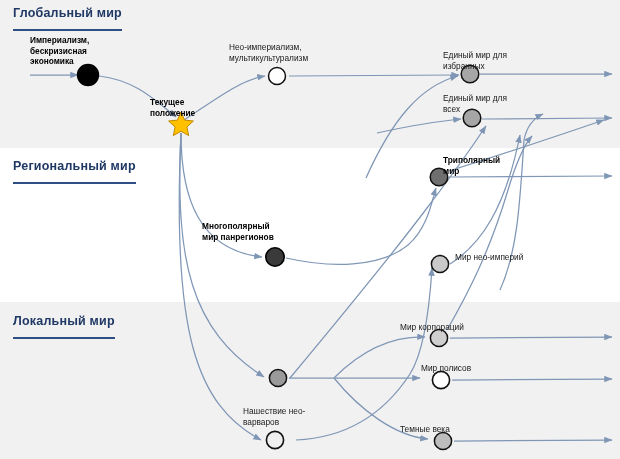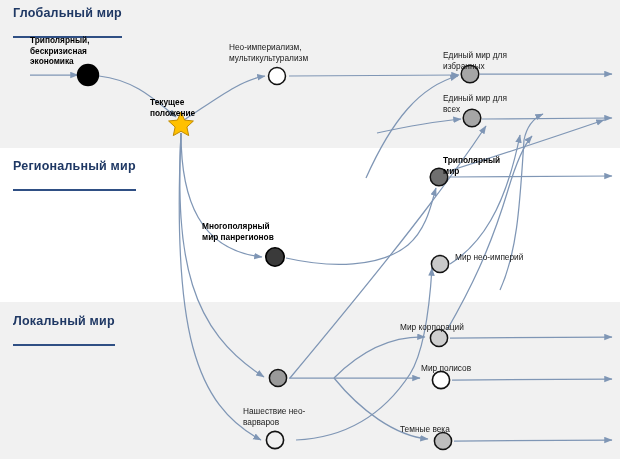--- a/index.html
+++ b/index.html
@@ -5,21 +5,21 @@
   html,body{margin:0;padding:0;background:#ffffff;}
   body{width:620px;height:459px;overflow:hidden;
        font-family:"Liberation Sans","DejaVu Sans",sans-serif;}
   #stage{position:relative;width:620px;height:459px;background:#ffffff;}
   .band{position:absolute;left:0;width:620px;background:#f1f1f1;}
   #band-global{top:0px;height:148px;}
   #band-local{top:302px;height:157px;}
   svg#wires{position:absolute;left:0;top:0;width:620px;height:459px;}
   .bandlabel{position:absolute;font-weight:bold;color:#1f3864;
              font-size:12.5px;letter-spacing:.2px;
-             border-bottom:2px solid #2f4f84;padding-bottom:16px;
+             border-bottom:2px solid #2f4f84;padding-bottom:9px;
              white-space:nowrap;}
   #lbl-global{left:13px;top:6px;}
   #lbl-regional{left:13px;top:159px;}
   #lbl-local{left:13px;top:314px;}
   .nlabel{position:absolute;font-size:8.3px;color:#1a1a1a;line-height:10.5px;
           white-space:pre;}
   .nlabel.b{font-weight:bold;color:#000;}
 </style>
 </head>
 <body>
@@ -77,21 +77,21 @@
       <circle cx="275" cy="440" r="8.6" fill="#efefef" stroke="#111111" stroke-width="1.6"></circle>
       <path d="M181,112 L184.6,120.1 L193.4,121 L186.9,127 L188.7,135.6
                L181,131.3 L173.3,135.6 L175.1,127 L168.6,121 L177.4,120.1 Z" fill="#ffc000" stroke="#c08a00" stroke-width="1"></path>
     </g>
   </svg>
 
   <div class="bandlabel" id="lbl-global">Глобальный мир</div>
   <div class="bandlabel" id="lbl-regional">Региональный мир</div>
   <div class="bandlabel" id="lbl-local">Локальный мир</div>
 
-  <div class="nlabel b" style="left:30px;  top:35px;">Триполярный,
+  <div class="nlabel b" style="left:30px;  top:35px;">Империализм,
 бескризисная
 экономика</div>
   <div class="nlabel b" style="left:150px; top:97px;">Текущее
 положение</div>
   <div class="nlabel" style="left:229px; top:42px;">Нео-империализм,
 мультикультурализм</div>
   <div class="nlabel" style="left:443px; top:50px;">Единый мир для
 избранных</div>
   <div class="nlabel" style="left:443px; top:93px;">Единый мир для
 всех</div>

